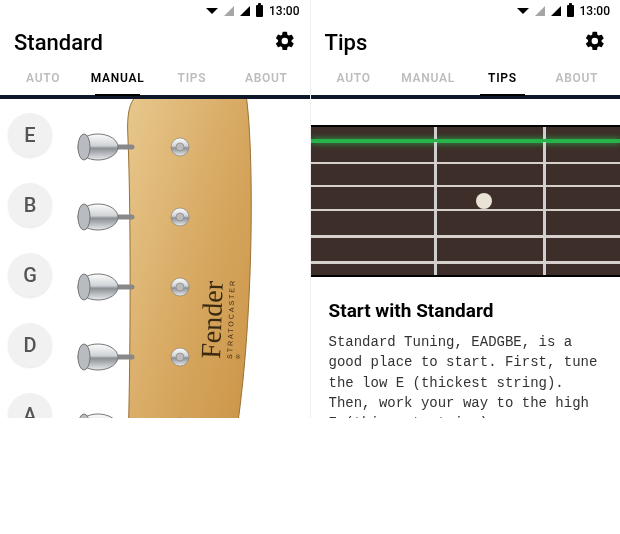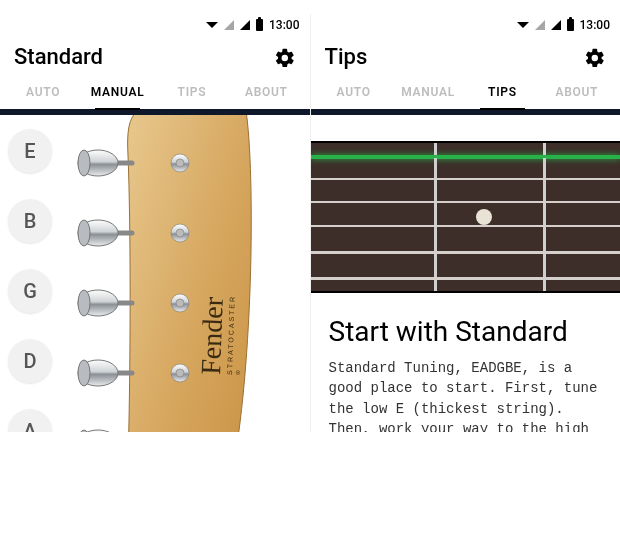--- a/index.html
+++ b/index.html
@@ -1,52 +1,52 @@
 <!DOCTYPE html>
 <html><head>
 <meta charset="utf-8">
 <style>
   html,body{margin:0;padding:0;font-family:-apple-system,BlinkMacSystemFont,"Segoe UI",Roboto,Helvetica,Arial,sans-serif;background:#fff;color:#000;}
-  .viewport{width:620px;height:418px;display:flex;position:relative;overflow:hidden;margin-top:14px;}
+  .viewport{width:620px;height:418px;display:flex;position:relative;overflow:hidden;}
   .phone{flex:1 1 50%;display:flex;flex-direction:column;position:relative;overflow:hidden;border-right:1px solid #eee;background:#fff;}
   .phone:last-child{border-right:none;}
   
   .statusbar{height:22px;display:flex;align-items:center;justify-content:flex-end;padding:0 10px;gap:6px;font-size:12px;color:#000;}
   .sb-ico{display:inline-block;}
   .tri{width:0;height:0;border-left:6px solid transparent;border-right:6px solid transparent;border-top:6px solid #000;}
   .sig{width:0;height:0;border-left:0 solid transparent;border-bottom:10px solid #000;border-right:10px solid transparent;transform:scaleX(-1);}
   .sig.dim{opacity:.35;}
   .batt{width:7px;height:12px;background:#000;border-radius:1px;position:relative;}
   .batt:before{content:"";position:absolute;top:-2px;left:2px;width:3px;height:2px;background:#000;border-radius:1px 1px 0 0;}
   .clock{font-weight:500;}
   
-  .header{display:flex;align-items:flex-end;justify-content:space-between;padding:8px 14px 4px 14px;}
+  .header{display:flex;align-items:flex-start;justify-content:space-between;padding:8px 14px 4px 14px;}
   .title{font-size:22px;font-weight:500;}
   .gear{width:22px;height:22px;}
   
-  .tabs{display:flex;padding:0 6px;border-bottom:6px solid #0f172a;}
+  .tabs{display:flex;padding:0 6px;border-bottom:4px solid #0f172a;}
   .tab{flex:1;text-align:center;font-size:12px;letter-spacing:.06em;color:#bdbdbd;padding:12px 0 10px 0;font-weight:600;position:relative;cursor:pointer;}
   .tab.active{color:#000;}
   .tab.active:after{content:"";position:absolute;left:20%;right:20%;bottom:-1px;height:2px;background:#000;}
   
   .content{flex:1;position:relative;overflow:hidden;}
   
   .string-col{position:absolute;left:8px;top:14px;display:flex;flex-direction:column;gap:26px;z-index:5;}
   .string-btn{width:44px;height:44px;border-radius:50%;background:#f1f1f1;color:#555;font-size:20px;font-weight:500;display:flex;align-items:center;justify-content:center;box-shadow:0 1px 2px rgba(0,0,0,.1);cursor:pointer;}
   .headstock{position:absolute;left:70px;top:0;width:240px;height:420px;}
   
   .fretboard{position:relative;margin-top:26px;height:148px;background:#3d2e29;border-top:2px solid #000;border-bottom:2px solid #000;}
   .fretboard:before{content:"";position:absolute;top:12px;left:0;right:0;height:4px;background:#27b34a;box-shadow:0 0 6px #27b34a;}
   .fret-line{position:absolute;top:0;bottom:0;width:3px;background:#cfcfcf;}
   .fret-line.f1{left:40%;}
   .fret-line.f2{left:75%;}
   .string-line{position:absolute;left:0;right:0;height:2px;background:#d5d0cc;}
   .dot{position:absolute;width:16px;height:16px;border-radius:50%;background:#e9e3d6;left:56%;top:50%;transform:translate(-50%,-50%);}
   .tip-block{padding:22px 18px 0 18px;}
-  .tip-title{font-size:28px;font-weight:400;margin:0 0 10px 0;}
+  .tip-title{font-size:19px;font-weight:700;margin:0 0 10px 0;}
   .tip-body{font-size:14px;line-height:1.45;color:#333;margin:0;font-family:Liberation Mono, monospace;}
 </style>
 </head>
 <body>
 
 <div class="viewport">
 
   <div class="phone">
     <div class="statusbar">
       <span class="sb-ico tri"></span>

